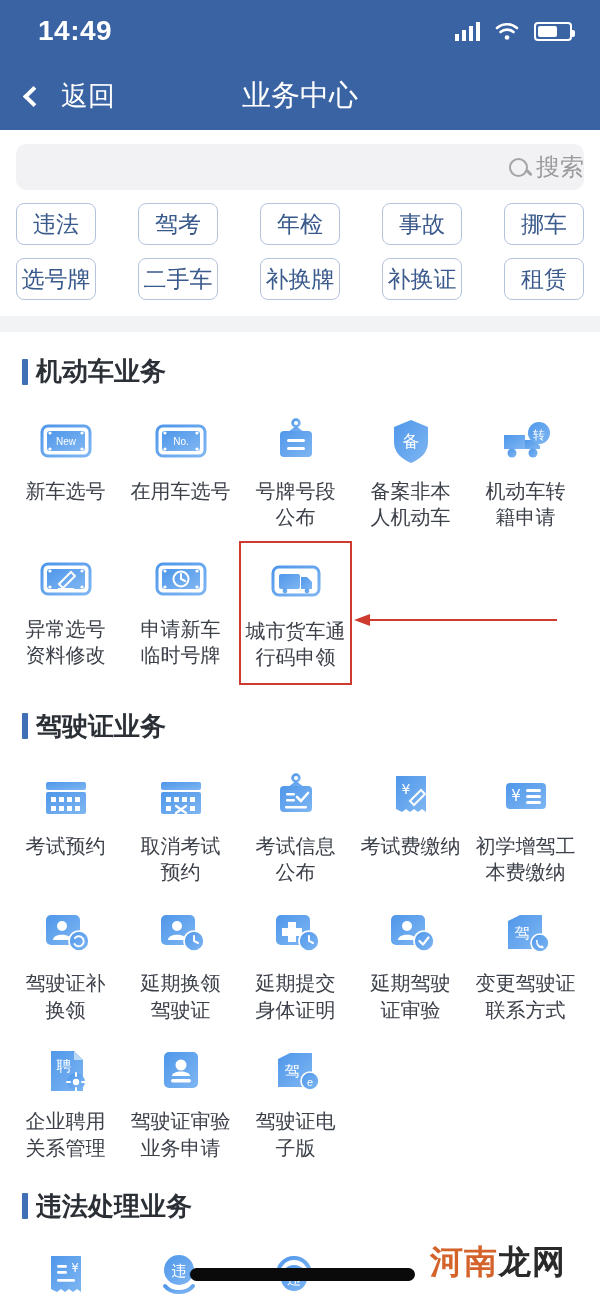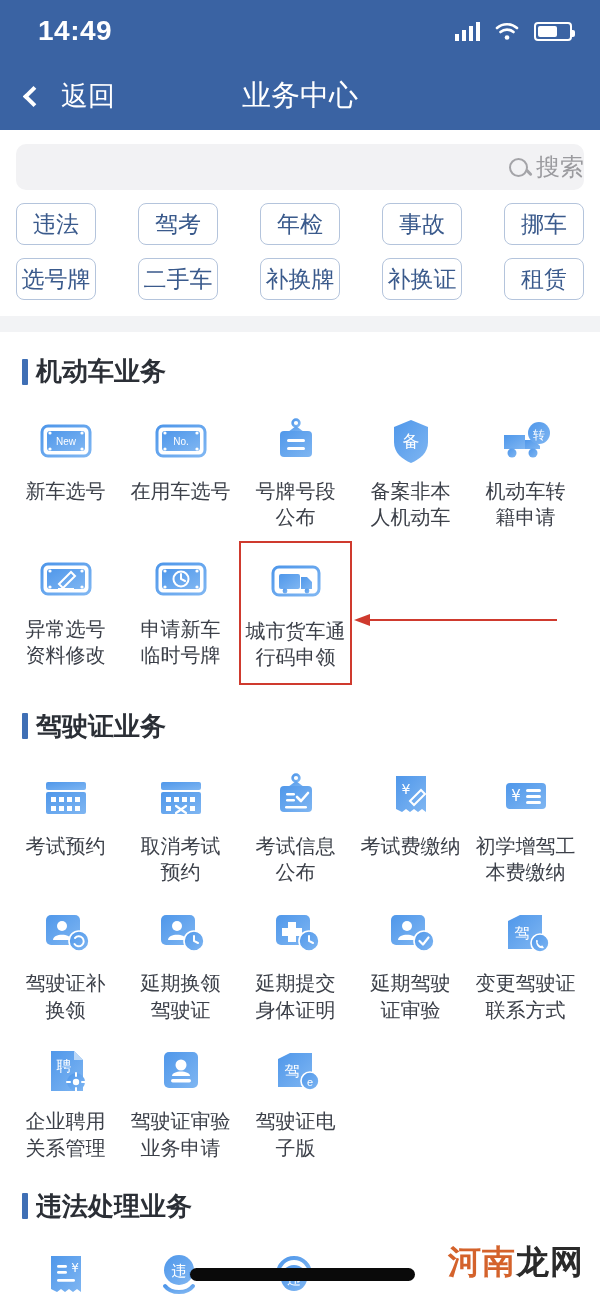--- a/index.html
+++ b/index.html
@@ -111,21 +111,21 @@
   }
 
   
   .redaction {
     position: absolute; left: 190px; top: 1268px; width: 225px; height: 13px;
     background: #0a0a0a; border-radius: 7px;
   }
 
   
   .watermark {
-    position: absolute; right: 16px; top: 1240px;
+    position: absolute; right: 34px; top: 1240px;
     font-size: 33px; font-weight: bold; letter-spacing: 1px;
   }
   .wm-a { color: #d4622b; }
   .wm-b { color: #2a2a2a; }
 </style>
 </head>
 <body>
 
 <div id="app">
 

